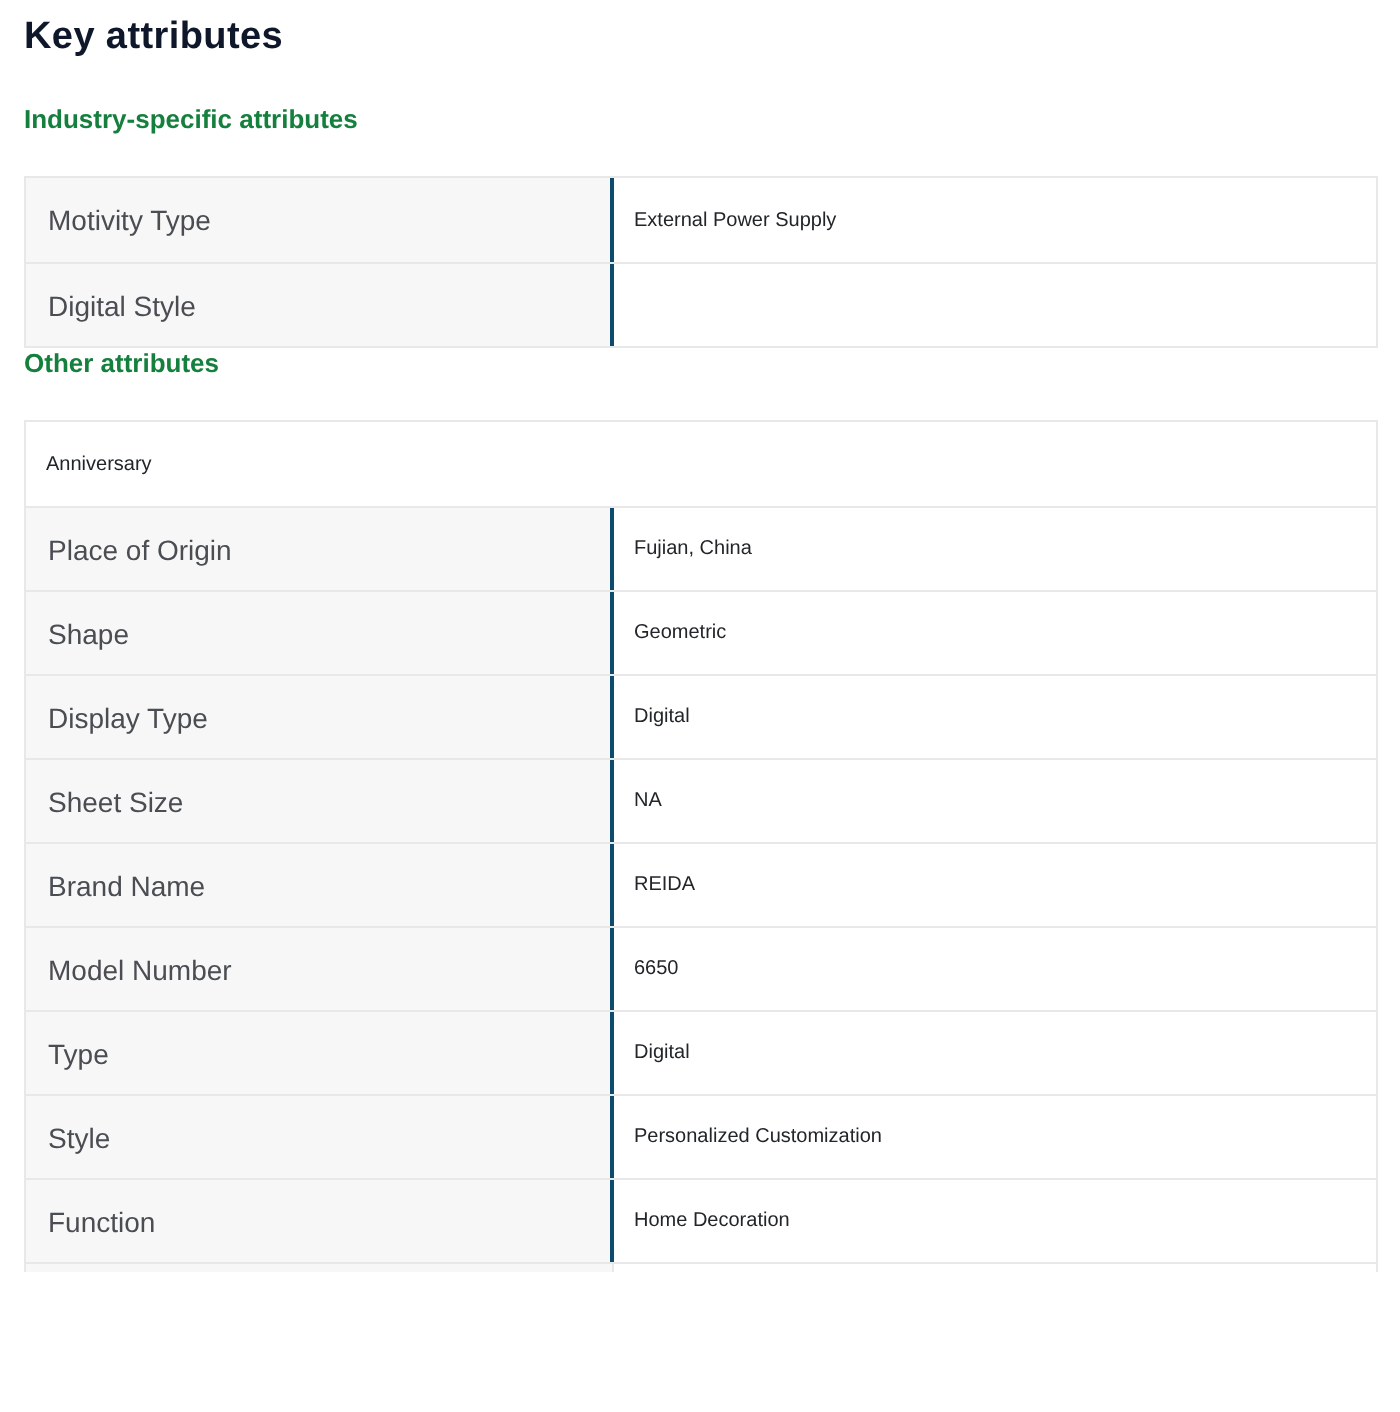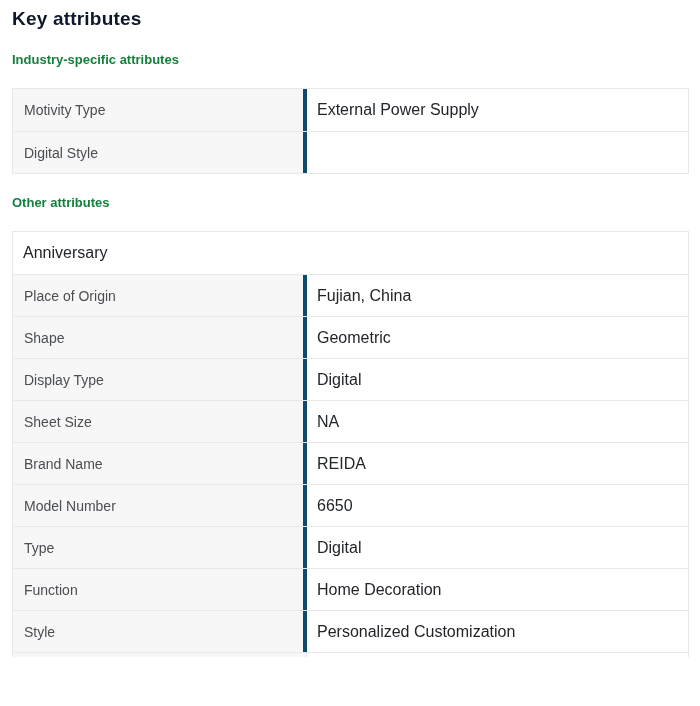--- a/index.html
+++ b/index.html
@@ -26,51 +26,50 @@
     letter-spacing: 0.2px;
   }
   .section-heading {
     font-size: 13px;
     line-height: 16px;
     font-weight: 700;
     color: #15803d;
     margin: 0 0 20px 0;
   }
   .section-heading.second {
-    margin-top: 21px;
   }
   .attr-table {
     border: 1px solid #e8e8e8;
     width: 100%;
   }
   .attr-row {
     display: flex;
     height: 42px;
   }
   .attr-row + .attr-row {
     border-top: 1px solid #e8e8e8;
   }
   .attr-label {
     width: 294px;
     flex: 0 0 294px;
     background: #f7f7f7;
-    border-right: 4px solid #0c4a6e;
+    border-right: 2px solid #0c4a6e;
     display: flex;
     align-items: center;
     padding-left: 11px;
     font-size: 14px;
     color: #4a4d52;
   }
   .attr-value {
     flex: 1 1 auto;
     background: #ffffff;
     display: flex;
     align-items: center;
     padding-left: 10px;
-    font-size: 16px;
+    font-size: 10px;
     color: #222529;
   }
   .partial-row {
     height: 4px;
     display: flex;
     border-left: 1px solid #e8e8e8;
     border-right: 1px solid #e8e8e8;
     overflow: hidden;
   }
   .partial-row .stub-label {
@@ -131,26 +130,26 @@
       </div>
       <div class="attr-row">
         <div class="attr-label">Model Number</div>
         <div class="attr-value">6650</div>
       </div>
       <div class="attr-row">
         <div class="attr-label">Type</div>
         <div class="attr-value">Digital</div>
       </div>
       <div class="attr-row">
+        <div class="attr-label">Style</div>
+        <div class="attr-value">Personalized Customization</div>
+      </div>
+      <div class="attr-row">
         <div class="attr-label">Function</div>
         <div class="attr-value">Home Decoration</div>
-      </div>
-      <div class="attr-row">
-        <div class="attr-label">Style</div>
-        <div class="attr-value">Personalized Customization</div>
       </div>
     </div>
 
   <div class="partial-row">
     <div class="stub-label"></div>
     <div class="stub-value"></div>
   </div>
 
 </div>
 

